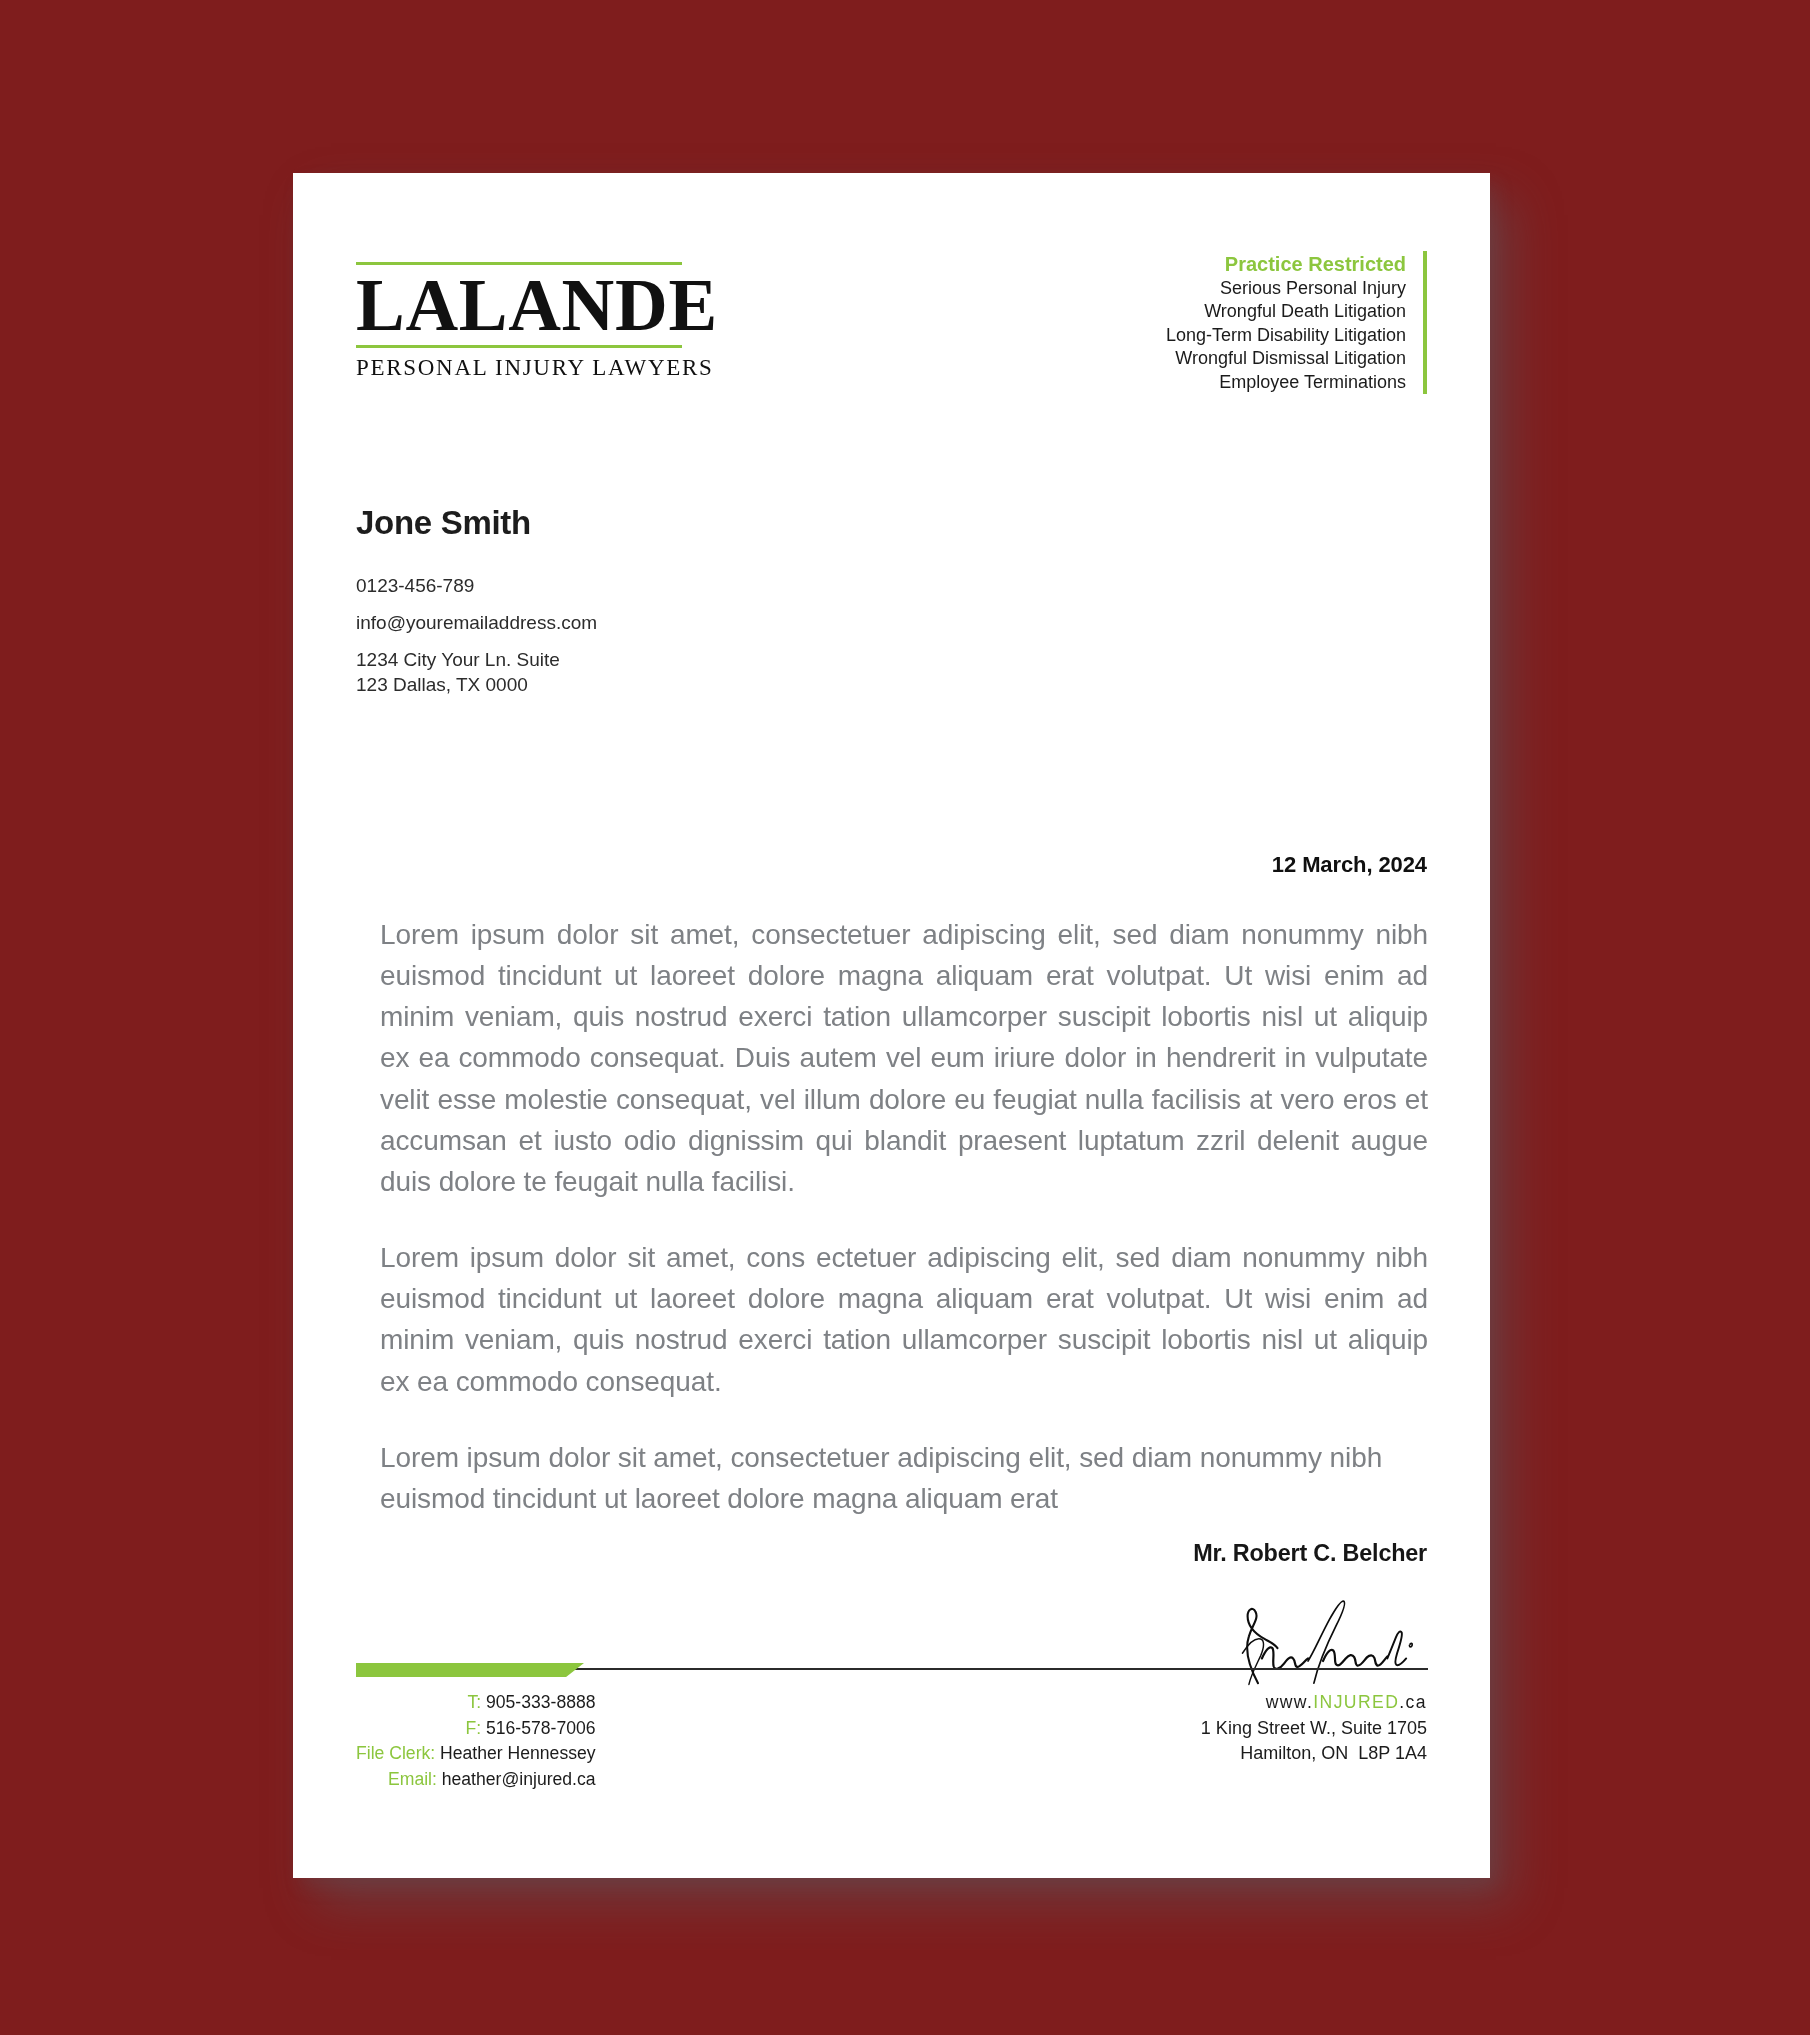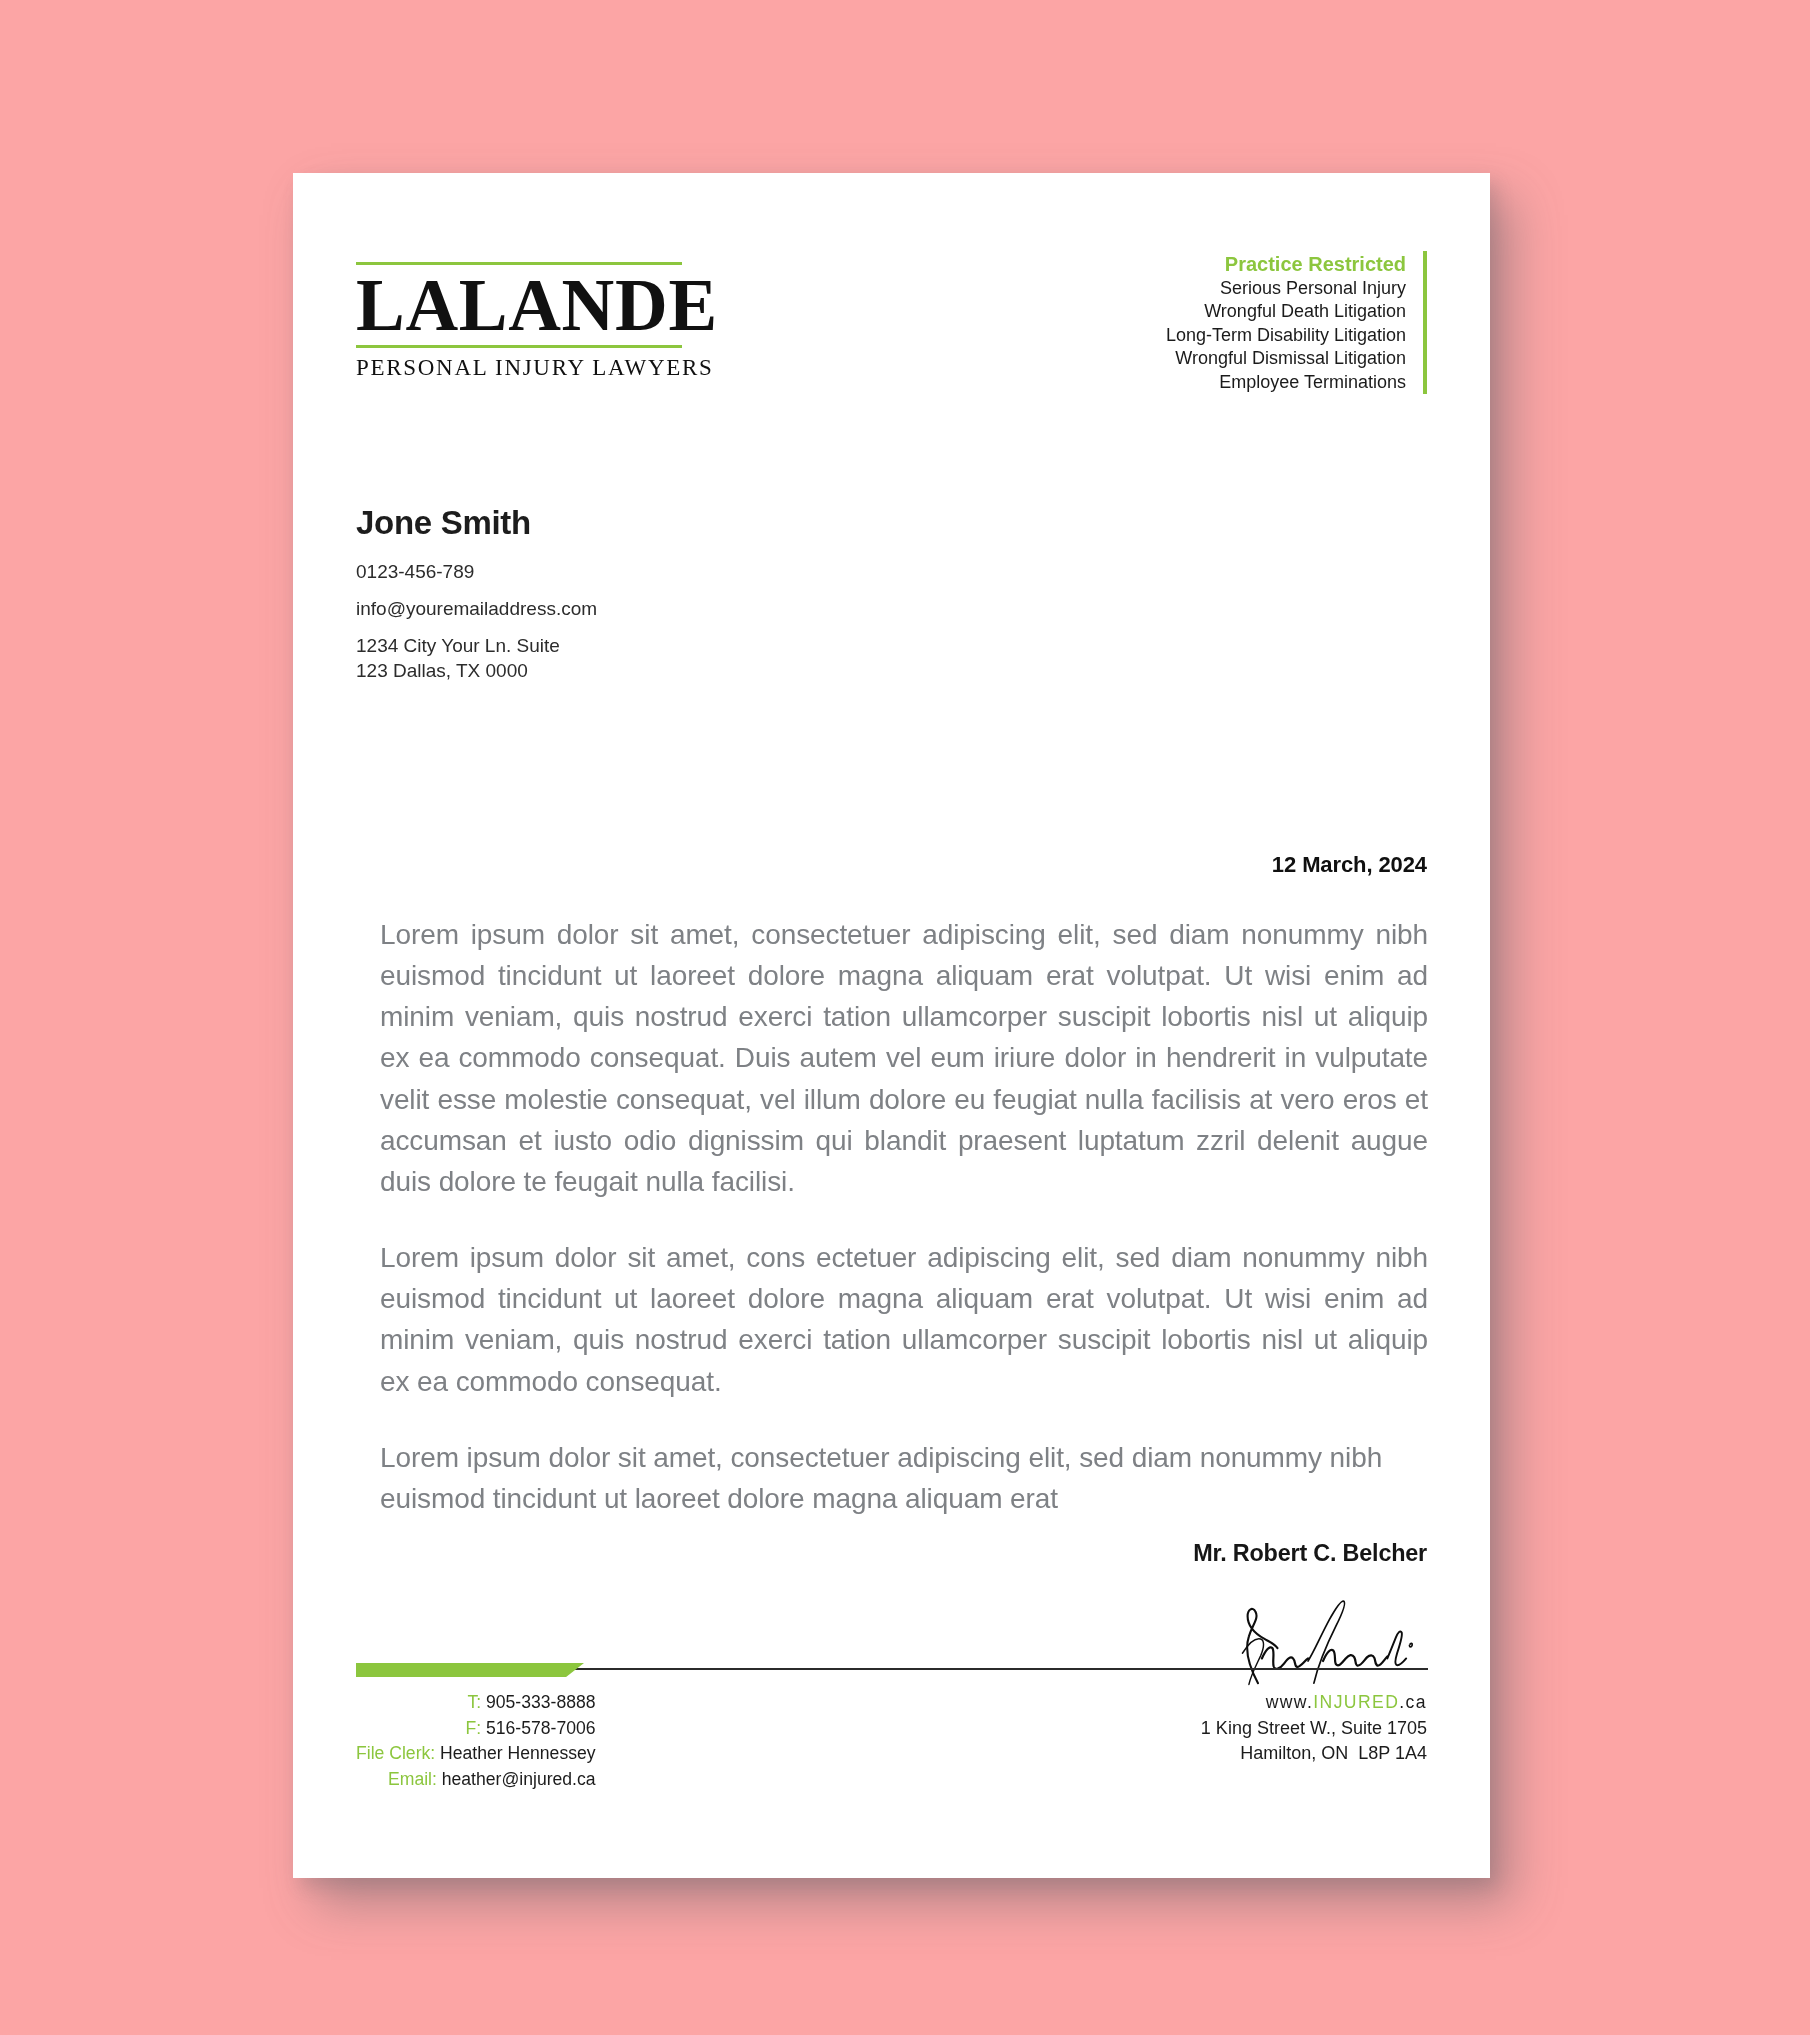--- a/index.html
+++ b/index.html
@@ -9,21 +9,21 @@
     height: 2035px;
     background: #ecedf0;
     font-family: "Liberation Sans", sans-serif;
   }
 
   .stage {
     position: relative;
     width: 1811px;
     height: 2035px;
     overflow: hidden;
-    background: #fca5a5;
+    background: #7f1d1d;
   }
 
   
   .page {
     position: absolute;
     left: 293px;
     top: 173px;
     width: 1197px;
     height: 1705px;
     background: #ffffff;
@@ -99,21 +99,21 @@
   .recipient {
     position: absolute;
     left: 63px;
     top: 331px;
   }
   .recipient-name {
     font-size: 33px;
     font-weight: 700;
     color: #1d1d1d;
     letter-spacing: -0.3px;
-    margin-bottom: 18px;
+    margin-bottom: 32px;
     white-space: nowrap;
   }
   .recipient-line {
     font-size: 19px;
     color: #2c2c2c;
     line-height: 1.22;
     margin-bottom: 13.7px;
     white-space: nowrap;
   }
   .recipient-line.tight { margin-bottom: 2.6px; }

